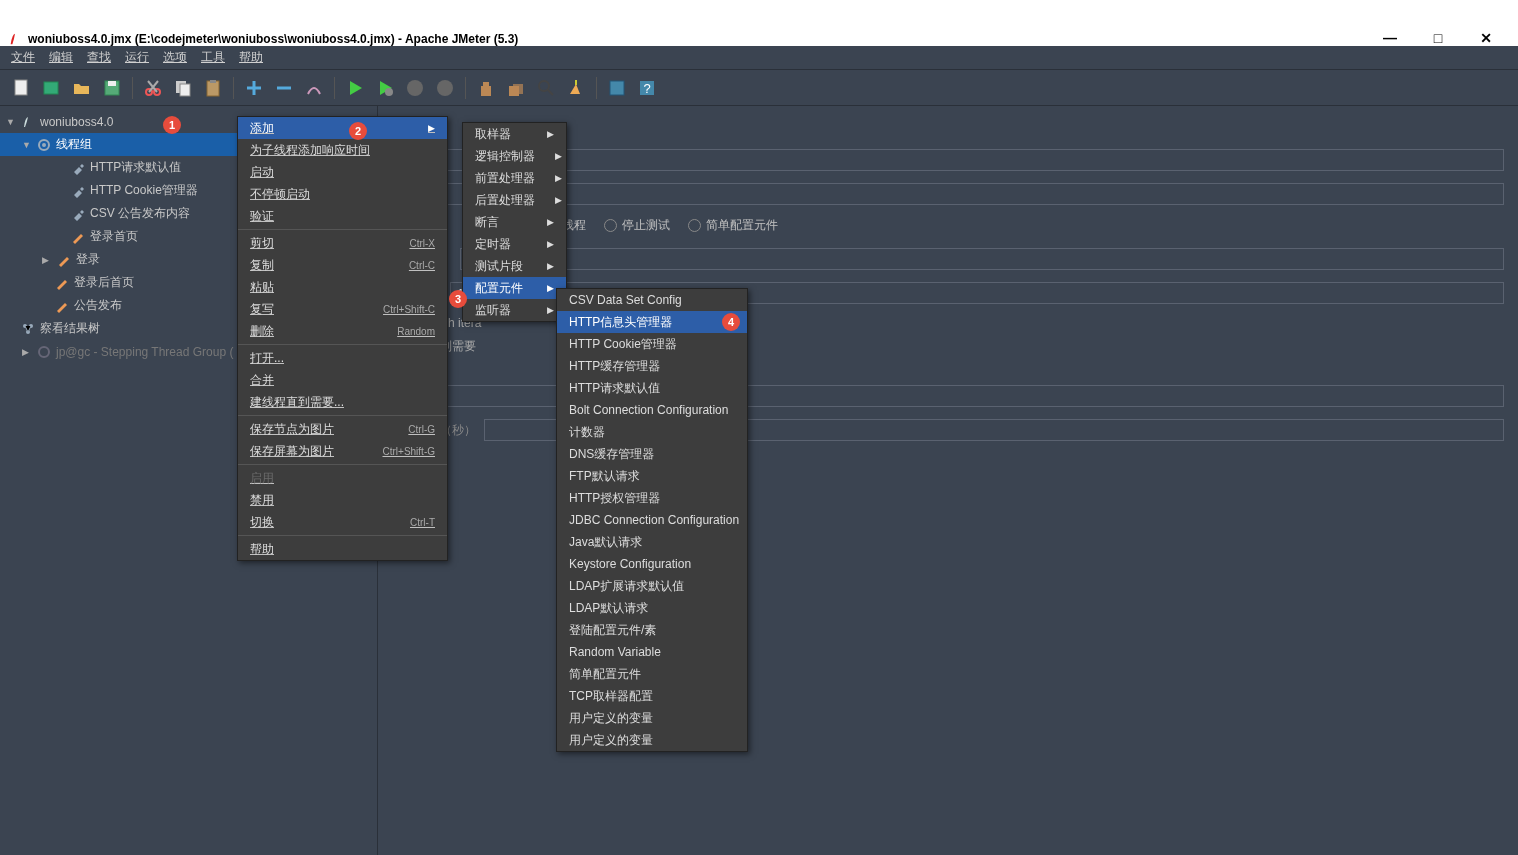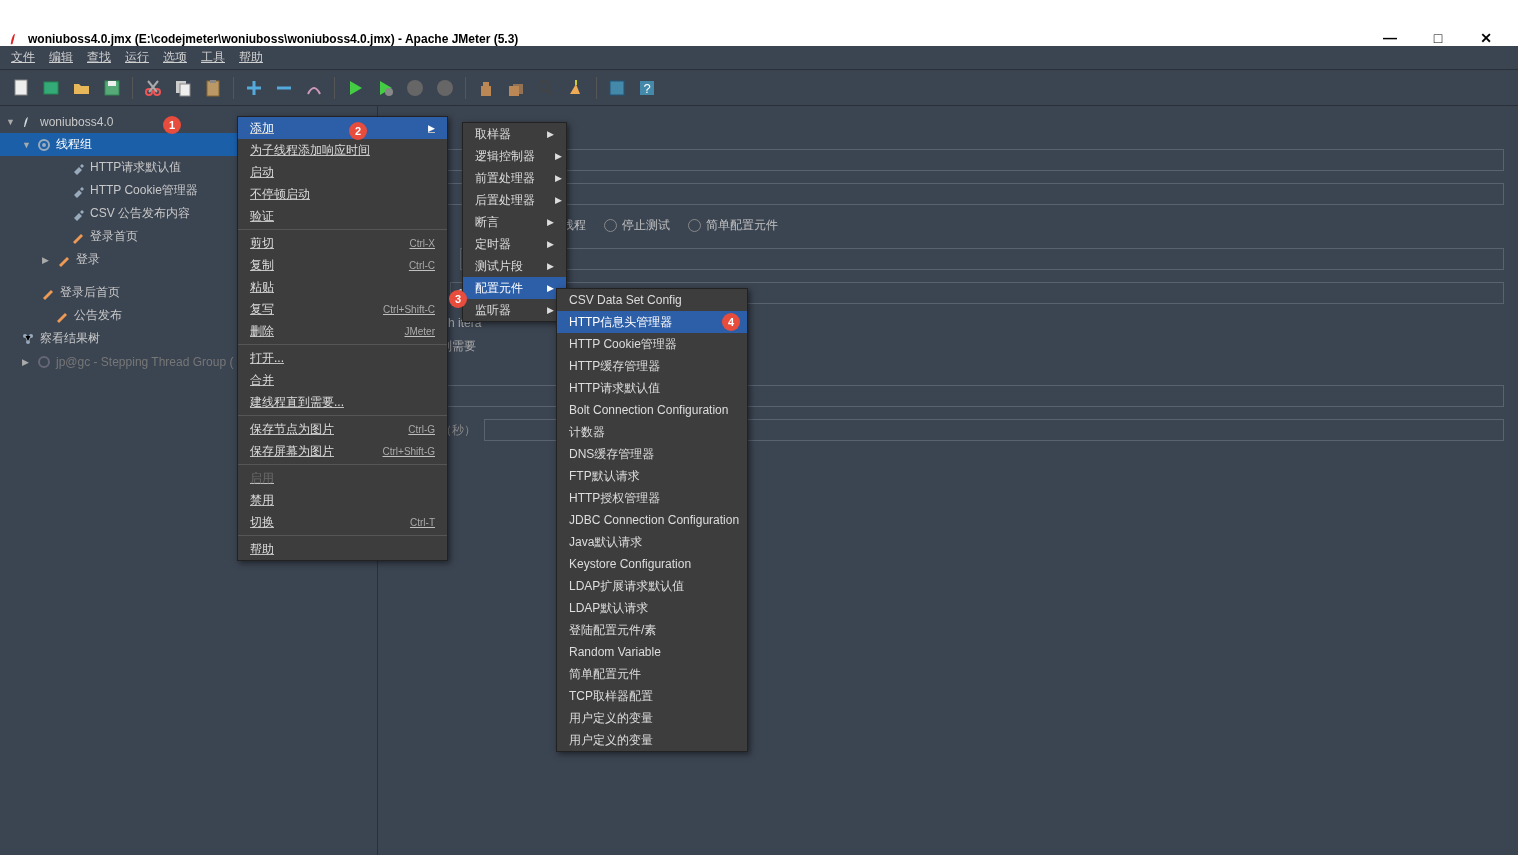--- a/index.html
+++ b/index.html
@@ -250,21 +250,21 @@
         </div>
         <div class="tree-row" style="padding-left: 42px;">
           <span class="tree-arrow">▶</span>
           <span class="tree-icon">
             <svg width="14" height="14">
               <path d="M2 12l8-8 2 2-8 8z" fill="#e95"></path>
             </svg>
           </span>
           <span>登录</span>
         </div>
-        <div class="tree-row" style="padding-left: 26px; margin-top: 10px;">
+        <div class="tree-row" style="padding-left: 40px;">
           <span class="tree-arrow"></span>
           <span class="tree-icon">
             <svg width="14" height="14">
               <path d="M2 12l8-8 2 2-8 8z" fill="#e95"></path>
             </svg>
           </span>
           <span>登录后首页</span>
         </div>
         <div class="tree-row" style="padding-left: 40px;">
           <span class="tree-arrow"></span>
@@ -374,21 +374,21 @@
     </div>
     <div class="ctx-item">
       <span>粘贴</span>
     </div>
     <div class="ctx-item">
       <span>复写</span>
       <span class="shortcut">Ctrl+Shift-C</span>
     </div>
     <div class="ctx-item">
       <span>删除</span>
-      <span class="shortcut">JMeter</span>
+      <span class="shortcut">Random</span>
     </div>
     <div class="ctx-sep"></div>
     <div class="ctx-item">
       <span>打开...</span>
     </div>
     <div class="ctx-item">
       <span>合并</span>
     </div>
     <div class="ctx-item">
       <span>建线程直到需要...</span>

